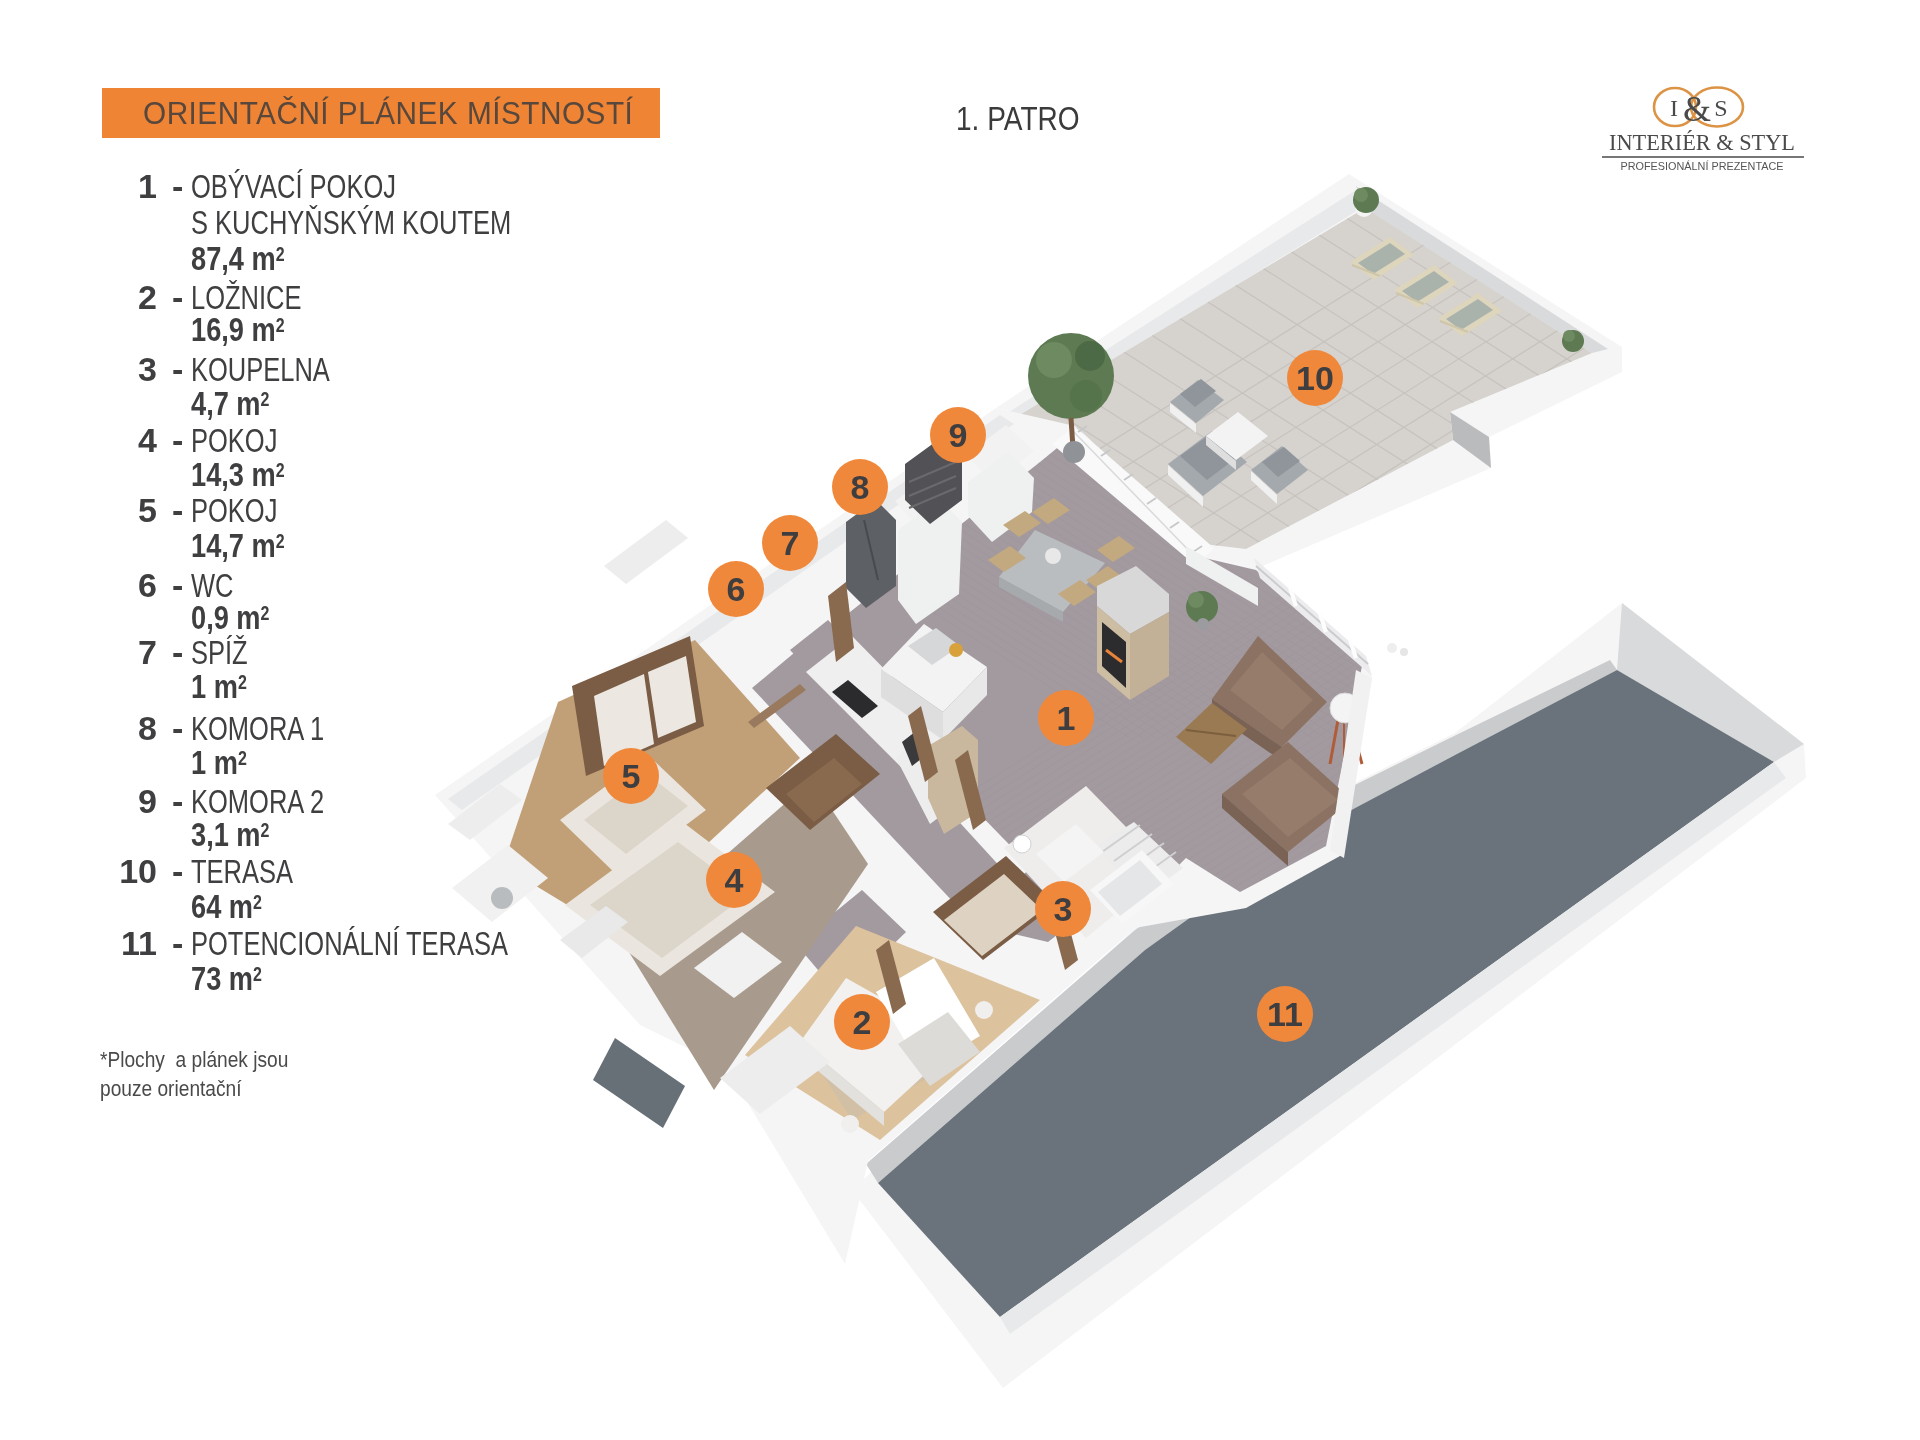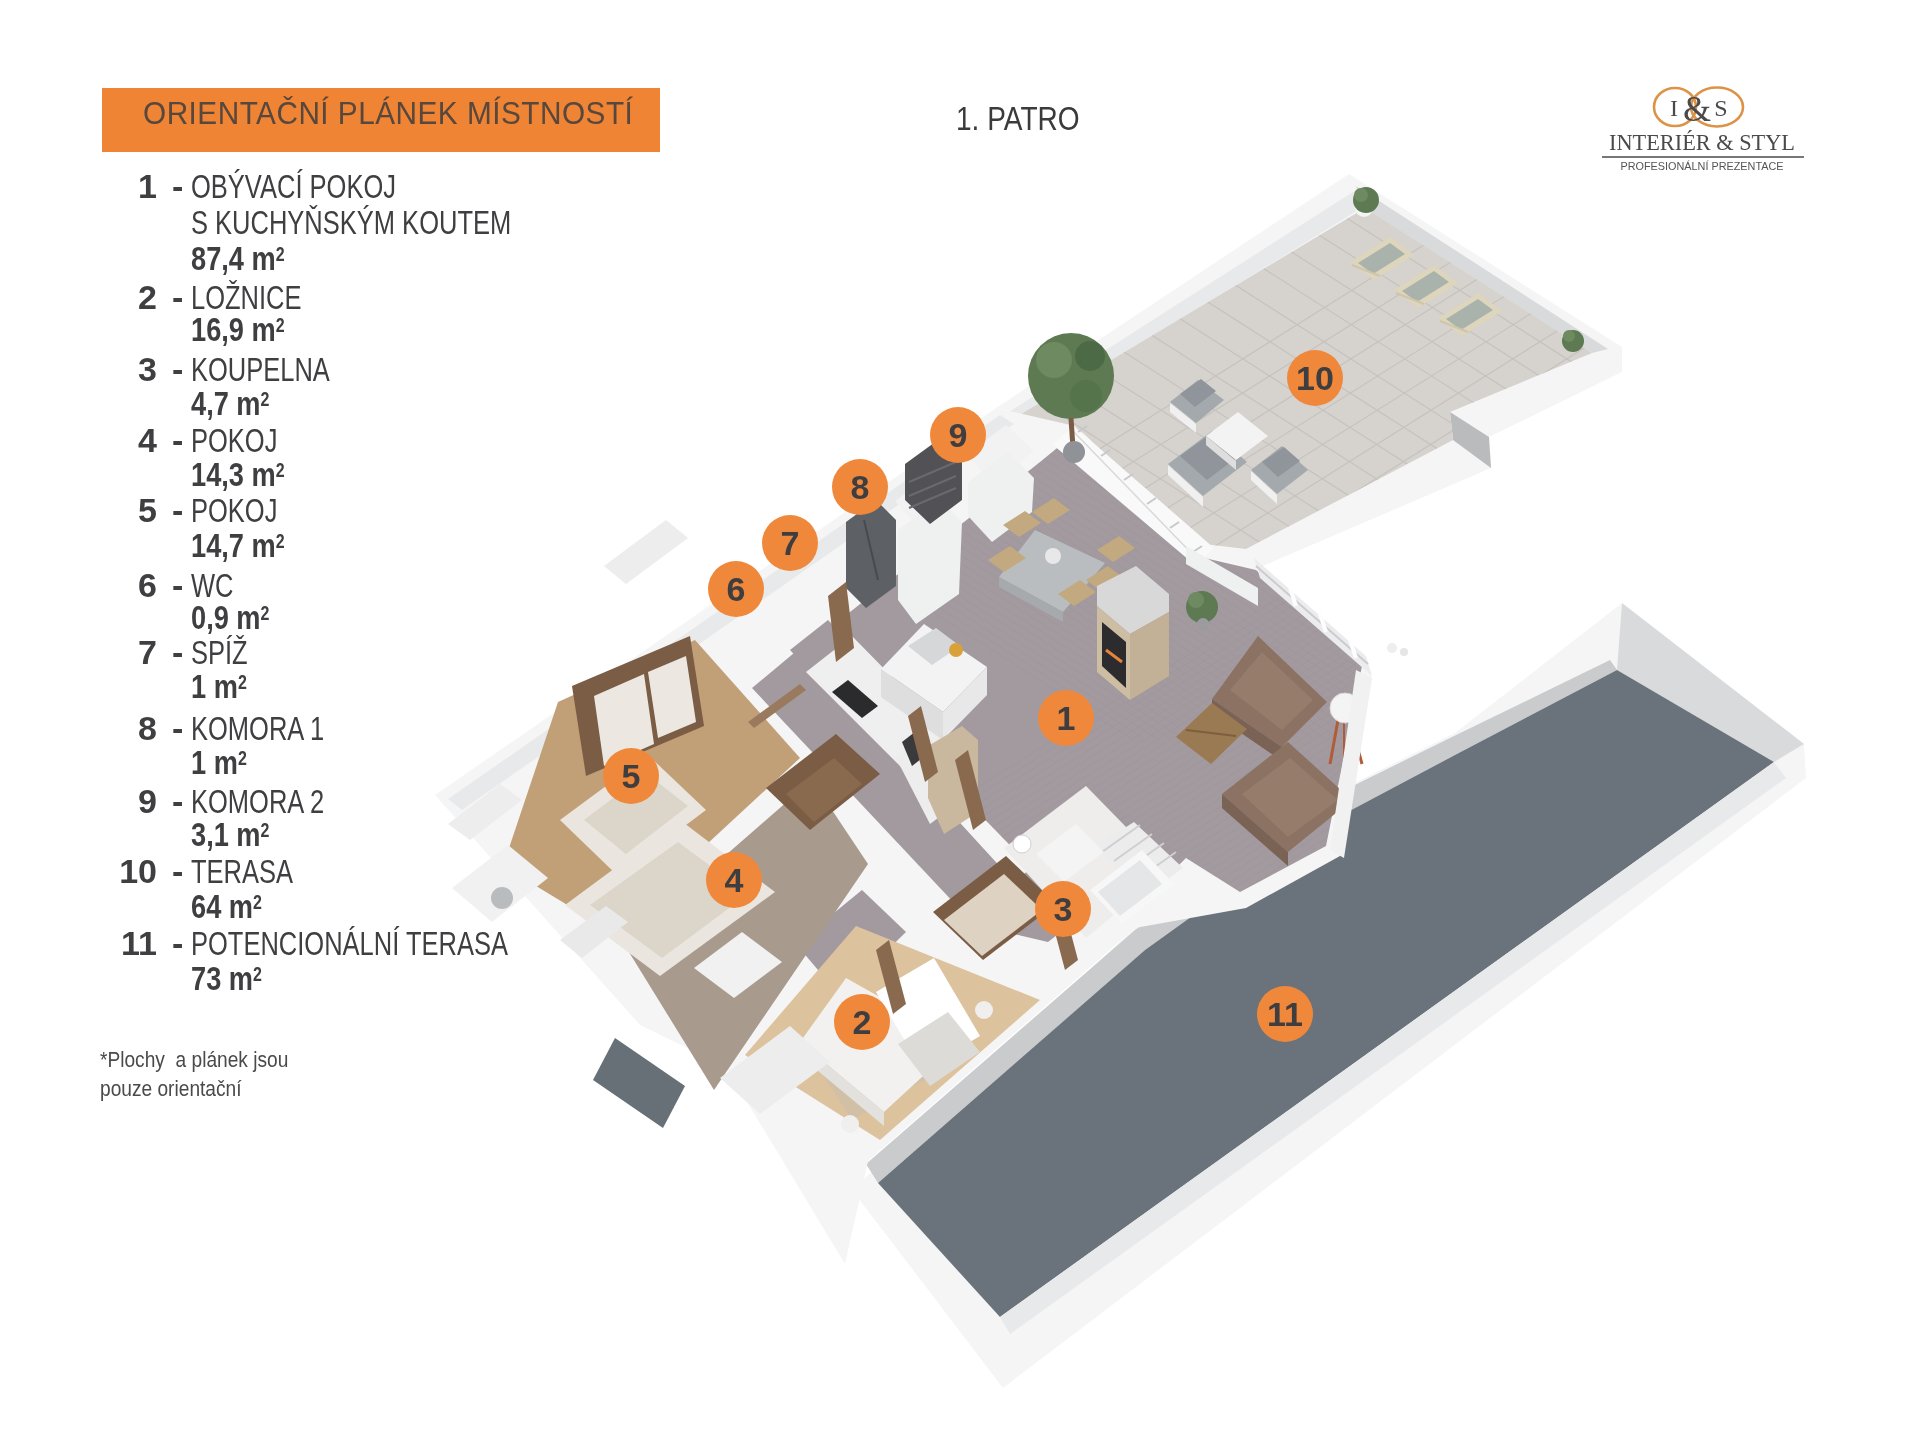--- a/index.html
+++ b/index.html
@@ -1,17 +1,17 @@
 <!DOCTYPE html>
 <html><head><meta charset="utf-8">
 <style>
 html,body{margin:0;padding:0;width:1920px;height:1440px;background:#ffffff;overflow:hidden;}
 body{font-family:"Liberation Sans",sans-serif;position:relative;}
 .abs{position:absolute;}
-.banner{position:absolute;left:102px;top:88px;width:558px;height:64px;background:#ef8435;}
+.banner{position:absolute;left:102px;top:88px;width:558px;height:50px;background:#ef8435;}
 .banner span{position:absolute;left:41px;top:8px;font-size:31px;color:#57473c;letter-spacing:0.5px;transform:scaleX(0.96);transform-origin:0 0;white-space:nowrap;}
 .patro{position:absolute;left:956px;top:100px;font-size:33px;color:#3b3b3b;transform:scaleX(0.85);transform-origin:0 0;}
 .lnum{position:absolute;left:100px;width:57px;text-align:right;font-size:34px;font-weight:bold;color:#3f3e41;line-height:1;}
 .ldash{position:absolute;left:172px;font-size:34px;font-weight:bold;color:#3f3e41;line-height:1;}
 .lname{position:absolute;left:191px;font-size:34px;color:#3f3e41;line-height:1;transform:scaleX(0.75);transform-origin:0 0;white-space:nowrap;}
 .lval{position:absolute;left:191px;font-size:34px;font-weight:bold;color:#3f3e41;line-height:1;transform:scaleX(0.8);transform-origin:0 0;}
 .sup{font-size:20px;vertical-align:9px;}
 .foot{position:absolute;left:100px;top:1045px;font-size:22px;color:#4a4a4a;line-height:29px;transform:scaleX(0.87);transform-origin:0 0;}
 </style></head>
 <body>

